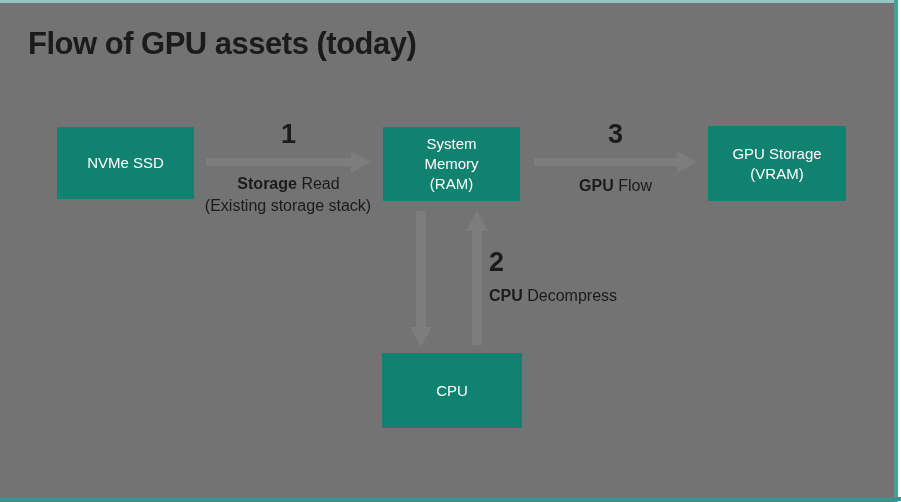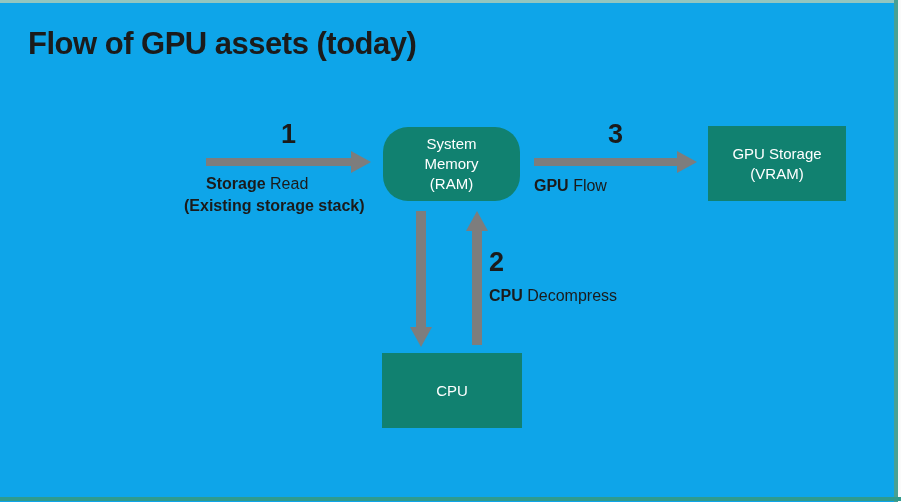--- a/index.html
+++ b/index.html
@@ -5,21 +5,21 @@
   html, body {
     margin: 0;
     padding: 0;
     background: #ffffff;
     font-family: "Liberation Sans", "DejaVu Sans", sans-serif;
   }
   .slide {
     position: relative;
     width: 901px;
     height: 502px;
-    background: #0ea5e9;
+    background: #737373;
     overflow: hidden;
   }
   .edge-top {
     position: absolute; left: 0; top: 0; width: 901px; height: 3px;
     background: #93c6c0;
   }
   .edge-right-white {
     position: absolute; right: 0; top: 0; width: 3px; height: 502px;
     background: #fbfbfb;
   }
@@ -39,21 +39,21 @@
   .node {
     position: absolute;
     background: #118170;
     color: #ffffff;
     display: flex; align-items: center; justify-content: center;
     text-align: center;
     font-size: 15px; line-height: 20px;
     white-space: pre-line;
   }
   .node-nvme   { left: 57px;  top: 127px; width: 137px; height: 72px; }
-  .node-sysmem { left: 383px; top: 127px; width: 137px; height: 74px; border-radius: 25px; }
+  .node-sysmem { left: 383px; top: 127px; width: 137px; height: 74px; }
   .node-gpumem { left: 708px; top: 126px; width: 138px; height: 75px; }
   .node-cpu    { left: 382px; top: 353px; width: 140px; height: 75px; }
 
   
   .h-arrow {
     position: absolute; height: 22px;
     display: flex; align-items: center;
   }
   .h-arrow .shaft { flex: 1; height: 8px; background: #7d7d7d; }
   .h-arrow .head {
@@ -87,43 +87,46 @@
   .arrow-up   { left: 466px; top: 211px; height: 134px; }
 
   .step-num {
     position: absolute;
     font-size: 27px; font-weight: 700; color: #1b1b1b;
     text-align: center;
   }
   .step-lbl {
     position: absolute;
     font-size: 16px; color: #1b1b1b;
-    white-space: nowrap;
+    text-align: center; white-space: nowrap;
   }
   .step-lbl b { font-weight: 700; }
   .num-1 { left: 206px; top: 119px; width: 165px; }
   .lbl-1 { left: 206px; top: 175px; width: 165px; }
-  .sub-1 { left: 184px; top: 197px; width: 208px; font-weight: bold; }
+  .sub-1 { left: 184px; top: 197px; width: 208px; }
   .num-3 { left: 534px; top: 119px; width: 163px; }
   .lbl-3 { left: 534px; top: 177px; width: 163px; }
   .num-2 { left: 489px; top: 247px; width: auto; text-align: left; }
   .lbl-2 { left: 489px; top: 287px; width: auto; text-align: right; }
 </style>
 </head>
 <body>
 
 <div class="slide">
 
   <div class="edge-top"></div>
   <div class="edge-right-white"></div>
   <div class="edge-right"></div>
   <div class="edge-bottom"></div>
 
   <div class="title">Flow of GPU assets (today)</div>
 
+  <div class="node node-nvme">
+    <span>NVMe SSD</span>
+  </div>
   <div class="node node-sysmem">
     <span>System
 Memory
 (RAM)</span>
   </div>
   <div class="node node-gpumem">
     <span>GPU Storage
 (VRAM)</span>
   </div>
   <div class="node node-cpu">

